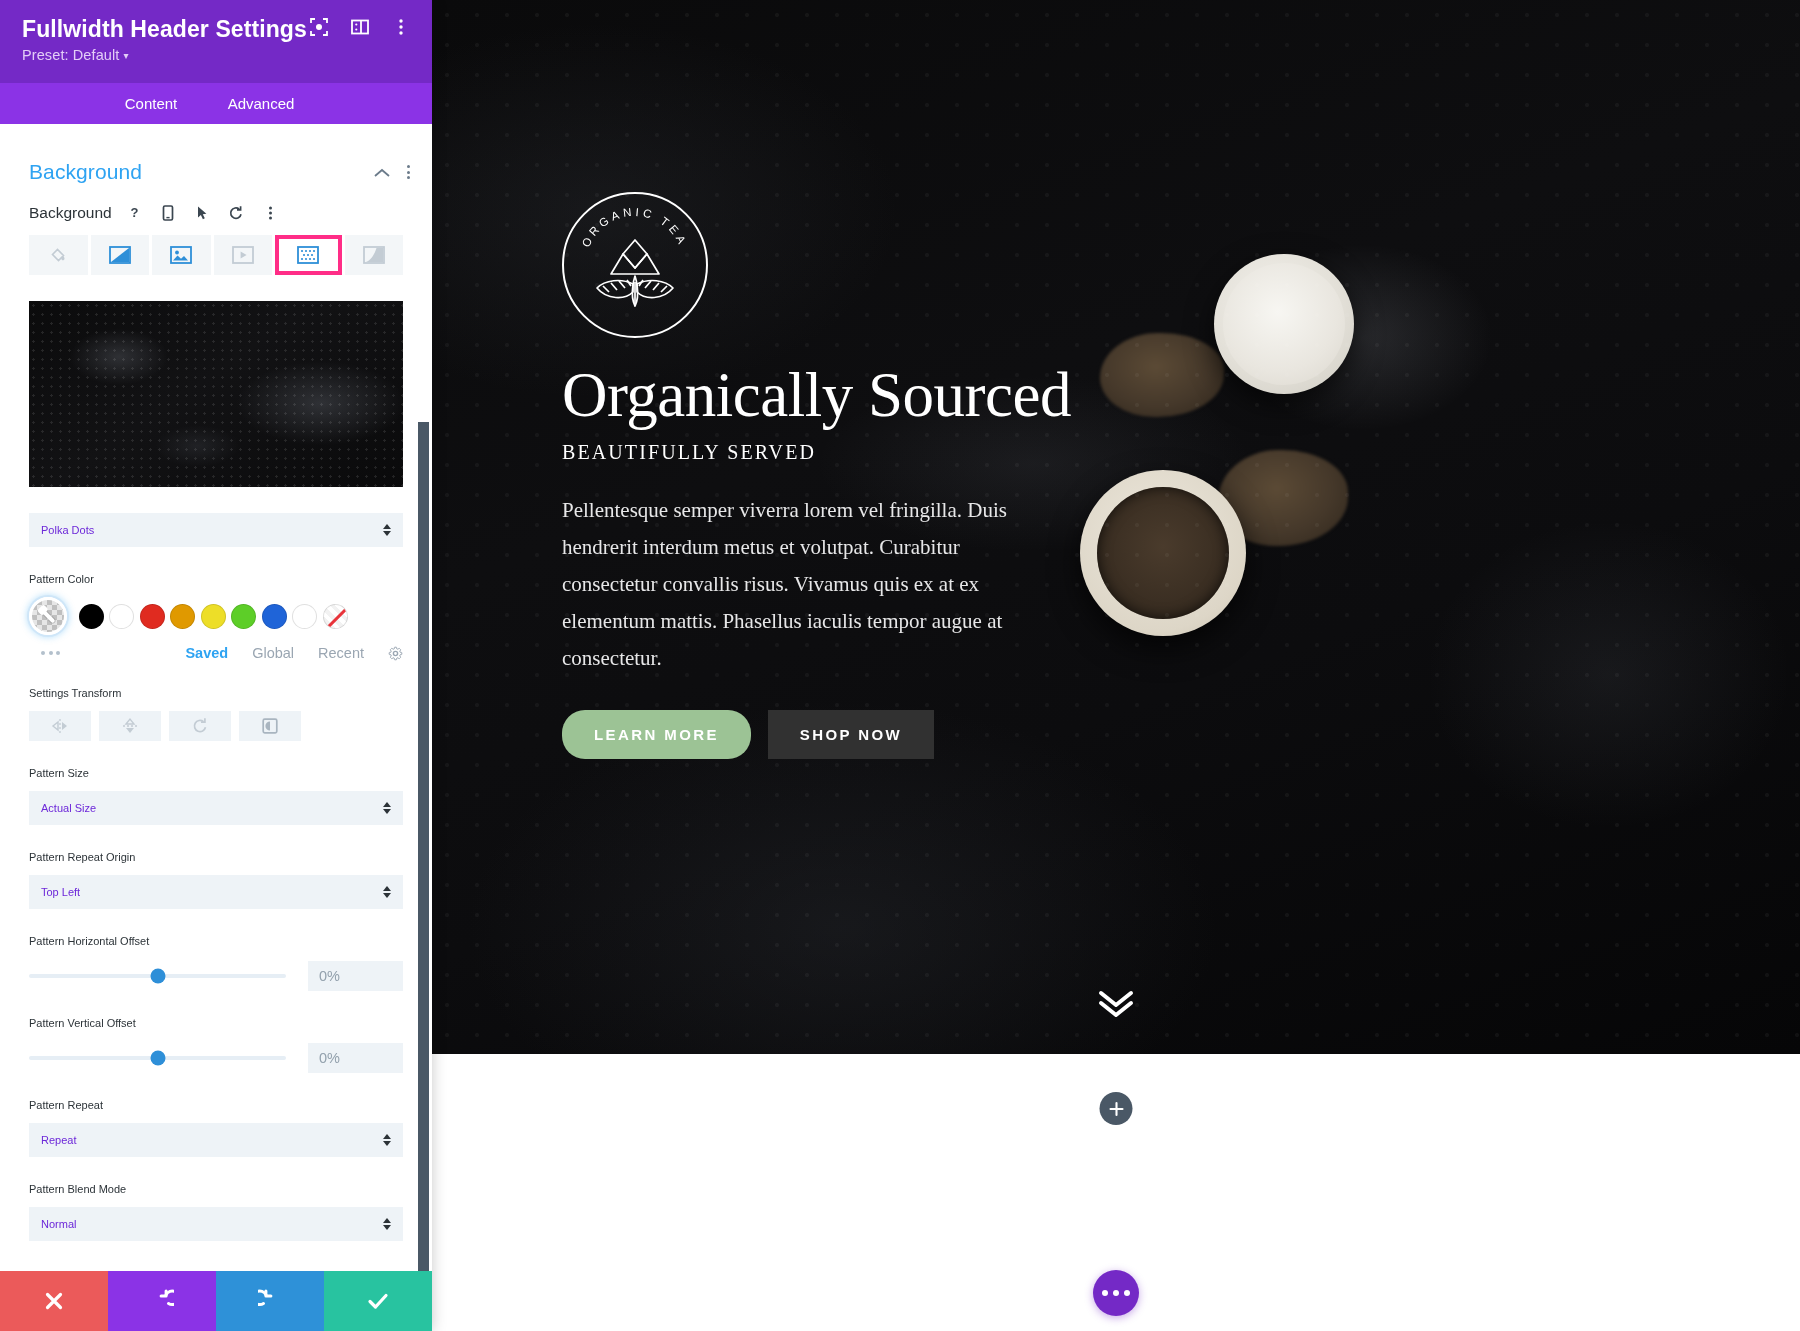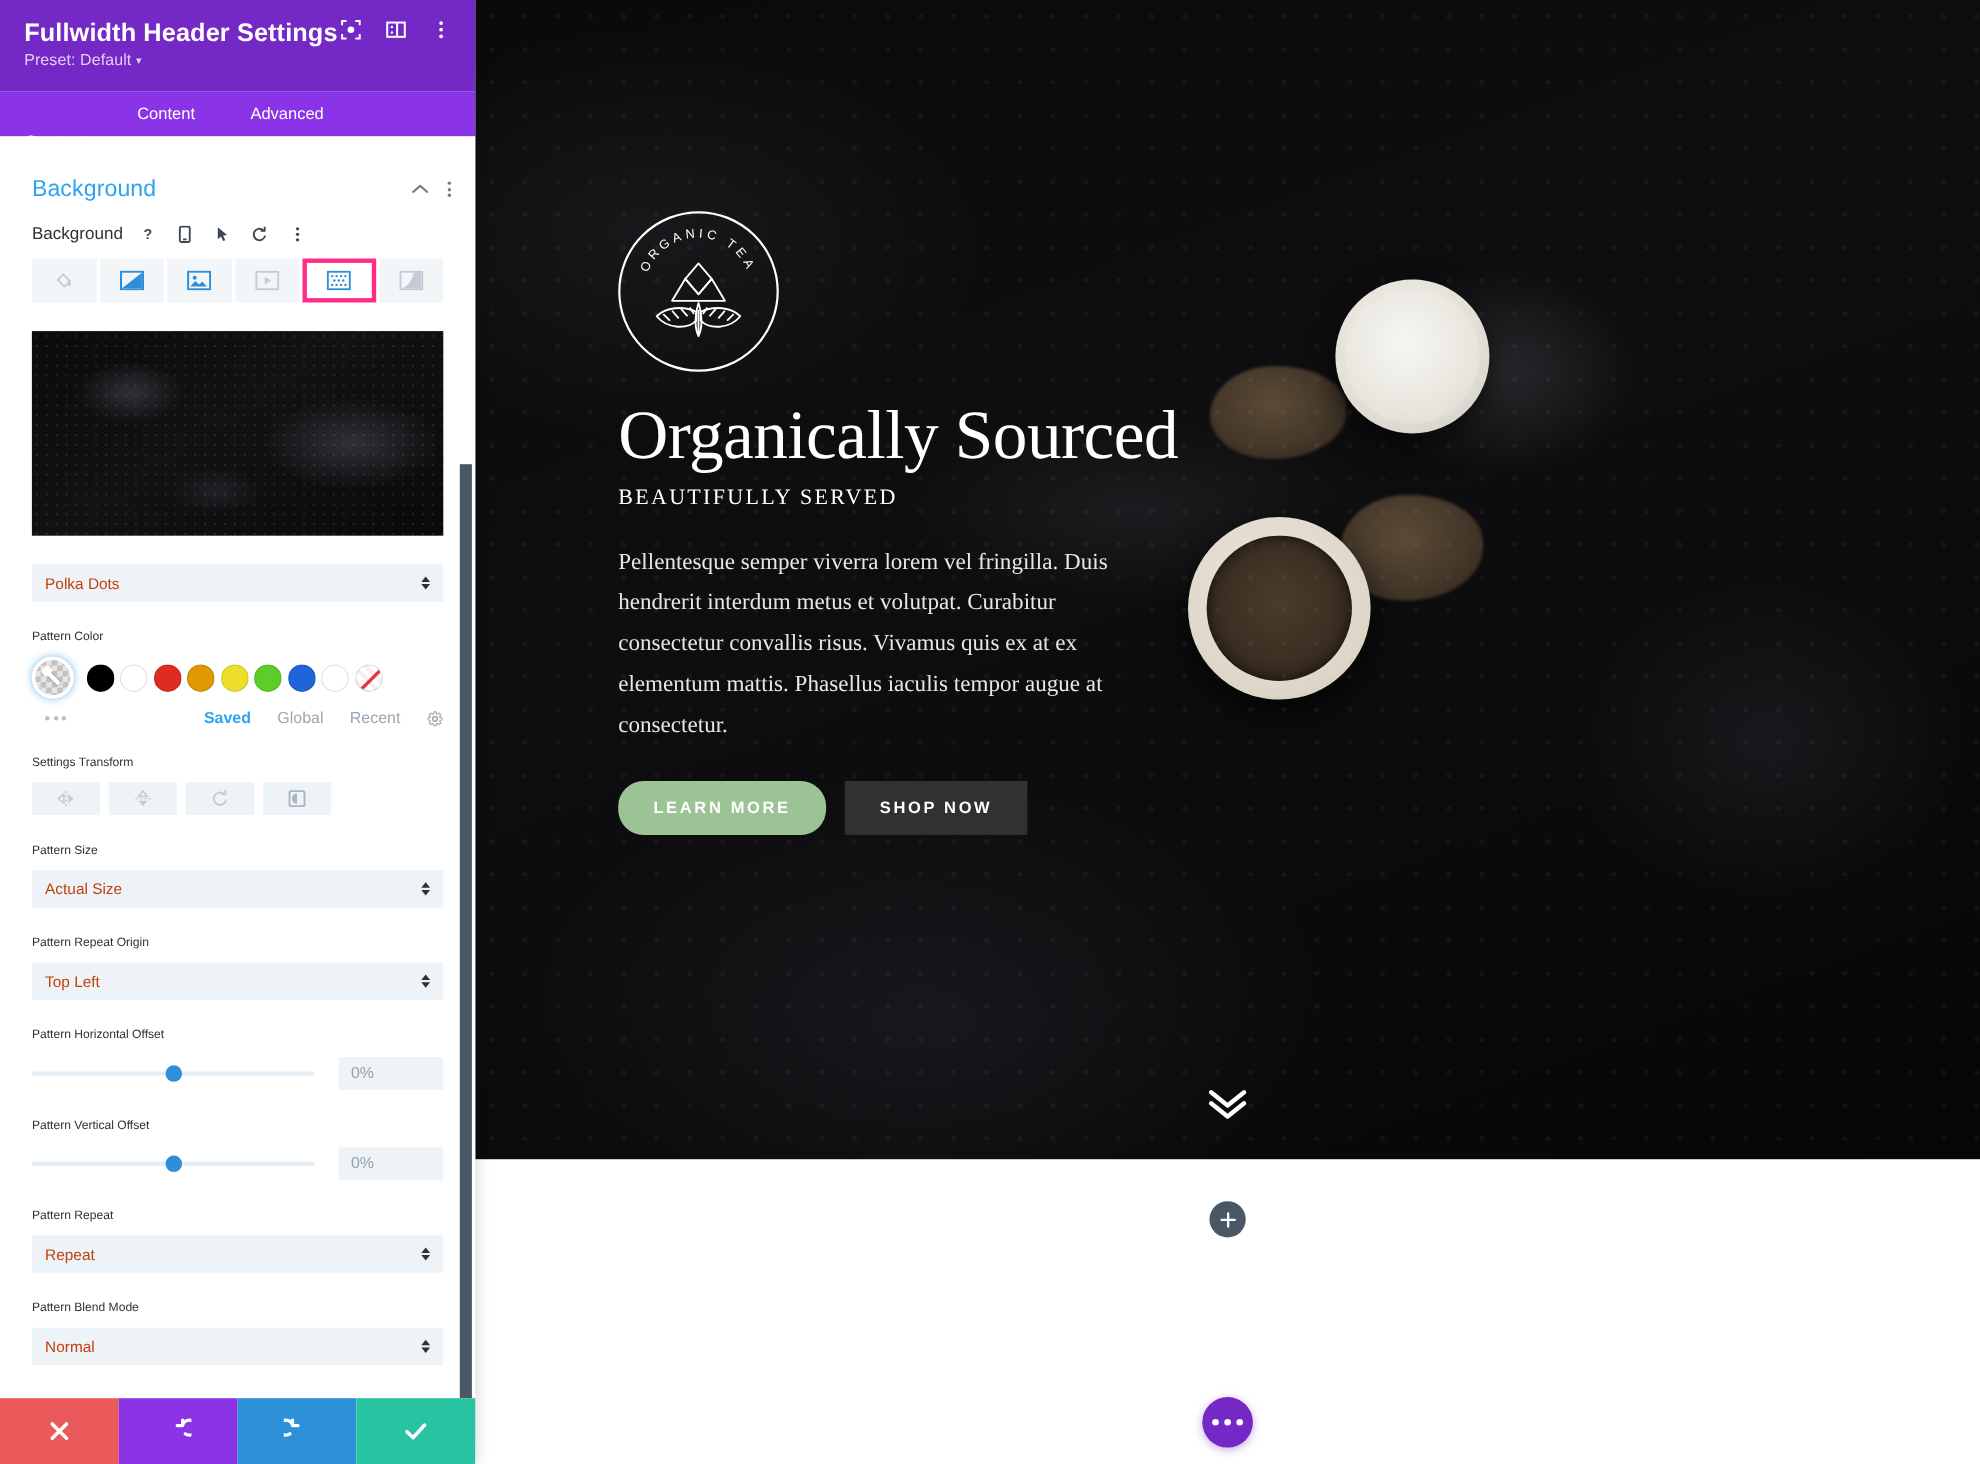--- a/index.html
+++ b/index.html
@@ -103,21 +103,21 @@
   }
   .preview-img::after {
     content:""; position:absolute; inset:0;
     background-image: radial-gradient(rgba(255,255,255,.10) 1.1px, transparent 1.2px);
     background-size: 9px 9px;
   }
 
   .select-box {
     margin: 26px 29px 0 29px; height: 34px; background: #eef3f7;
     display: flex; align-items: center; padding: 0 12px;
-    font-size: 14px; color: #c2410c; cursor: pointer; position: relative;
+    font-size: 11px; color: #6d28d9; cursor: pointer; position: relative;
   }
   .select-box .val { flex: 1; }
   .spin { display:flex; flex-direction:column; align-items:center; gap:2px; color:#2c3338; }
   .spin .up, .spin .dn { width:0;height:0;border-left:4.5px solid transparent;border-right:4.5px solid transparent; }
   .spin .up { border-bottom:5px solid #2c3338; }
   .spin .dn { border-top:5px solid #2c3338; }
 
   .group-label {
     margin: 26px 29px 12px 29px; font-size: 11px; color: #2c3338;
   }

